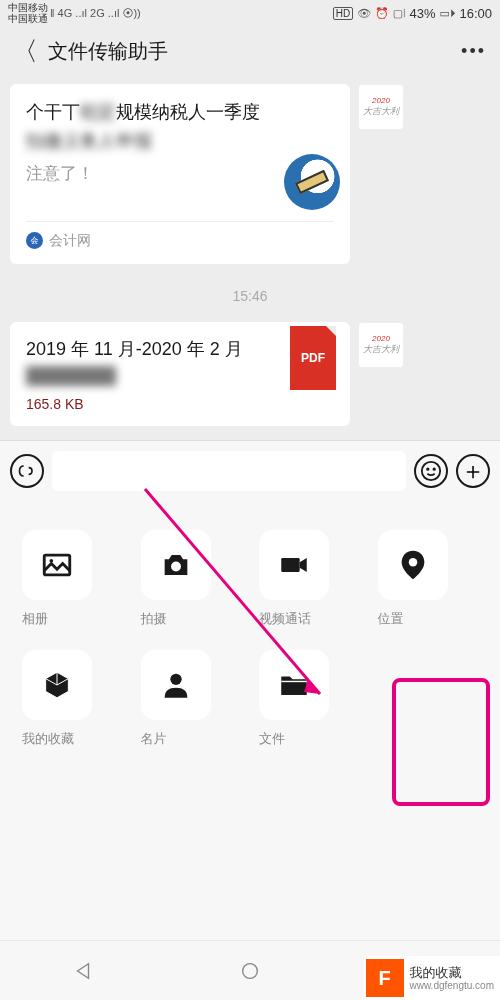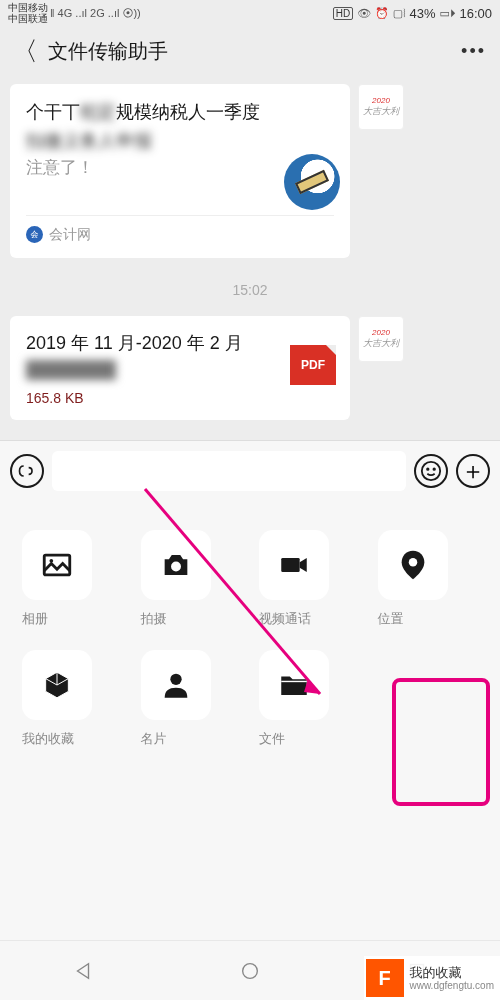--- a/index.html
+++ b/index.html
@@ -17,32 +17,32 @@
   .nav-more { position: absolute; right: 14px; font-size: 18px; color: #333; letter-spacing: 2px; }
   
   .chat { padding: 8px 10px; }
   .msg { display: flex; margin-bottom: 24px; }
   .bubble { background: #fff; border-radius: 6px; width: 340px; padding: 14px 16px; position: relative; }
   .avatar { width: 46px; height: 46px; border-radius: 4px; background: #fff; margin-left: 8px; display:flex; align-items:center; justify-content:center; font-size:9px; color:#999; border:1px solid #eee; flex-direction:column;font-style:italic; }
   .avatar .red { color:#d33; font-size:8px; }
   
   .msg1 .title-line { font-size: 18px; color: #1a1a1a; line-height: 1.6; }
   .msg1 .blur { filter: blur(4px); display:inline; }
-  .msg1 .note { font-size: 17px; color: #999; }
+  .msg1 .note { font-size: 17px; color: #999; margin-top: 6px; }
   .msg1 .circ { position: absolute; right: 10px; top: 70px; width: 56px; height: 56px; border-radius: 50%; background: radial-gradient(circle at 60% 40%, #fff 35%, #2a6fb0 36%); display:flex; align-items:center; justify-content:center; overflow:hidden; }
   .msg1 .circ::after { content:""; width:28px; height:8px; background:#e2c77a; border:2px solid #333; transform:rotate(-25deg); }
   .msg1 .source { border-top: 1px solid #eee; margin-top: 36px; padding-top: 10px; display: flex; align-items: center; gap: 6px; font-size: 14px; color: #999; }
   .msg1 .src-ico { width: 17px; height: 17px; border-radius: 50%; background: #2a65b8; color:#fff; font-size:8px; display:flex; align-items:center; justify-content:center; }
   
   .time { text-align: center; font-size: 14px; color: #aaa; margin-bottom: 18px; }
   
   .msg2 .file-title { font-size: 18px; color: #1a1a1a; line-height: 1.5; }
   .msg2 .blur2 { filter: blur(4px); background: #777; color:#777; }
   .msg2 .file-size { font-size: 14px; color: #7f1d1d; margin-top: 6px; }
-  .pdf-icon { position: absolute; right: 14px; top: 29px; width: 46px; height: 40px; background: #d93025; display: flex; align-items: center; justify-content: center; color: #fff; font-size: 12px; font-weight: bold; }
+  .pdf-icon { position: absolute; right: 14px; top: 4px; width: 46px; height: 64px; background: #d93025; display: flex; align-items: center; justify-content: center; color: #fff; font-size: 12px; font-weight: bold; }
   .pdf-icon::before { content:""; position:absolute; top:0; right:0; border-style:solid; border-width:0 10px 10px 0; border-color: transparent #ededed transparent transparent; }
   
   .input-bar { background: #f7f7f7; border-top: 1px solid #ddd; height: 60px; display: flex; align-items: center; padding: 0 10px; gap: 8px; position:absolute; bottom: 500px; width:100%; }
   .ib-btn { width: 34px; height: 34px; border: 2px solid #1a1a1a; border-radius: 50%; display: flex; align-items: center; justify-content: center; font-size: 18px; }
   .ib-input { flex: 1; height: 40px; background: #fff; border-radius: 6px; }
   .plus { font-size: 24px; font-weight: 300; }
   
   .panel { position: absolute; bottom: 60px; width: 100%; height: 440px; background: #f7f7f7; padding: 30px 22px; }
   .grid { display: grid; grid-template-columns: repeat(4, 1fr); gap: 22px 18px; }
   .cell { display: flex; flex-direction: column; gap: 10px; }
@@ -103,21 +103,21 @@
         <span class="src-ico">会</span>
         <span>会计网</span>
       </div>
     </div>
     <div class="avatar">
         <span class="red">2020</span>
         <span>大吉大利</span>
       </div>
   </div>
 
-  <div class="time">15:02</div>
+  <div class="time">15:46</div>
 
   <div class="msg msg2">
     <div class="bubble">
       <div class="file-title">
         <span>2019 年 11 月-2020 年 2 月</span><br>
         <span class="blur2">的费用明细</span>
       </div>
       <div class="file-size">165.8 KB</div>
       <div class="pdf-icon">
           <span>PDF</span>

